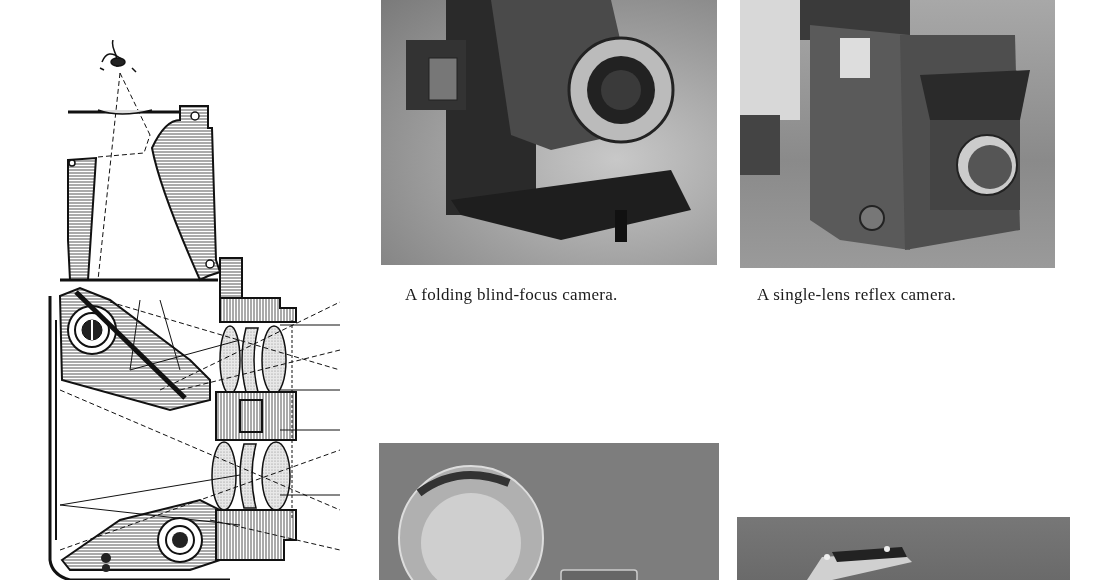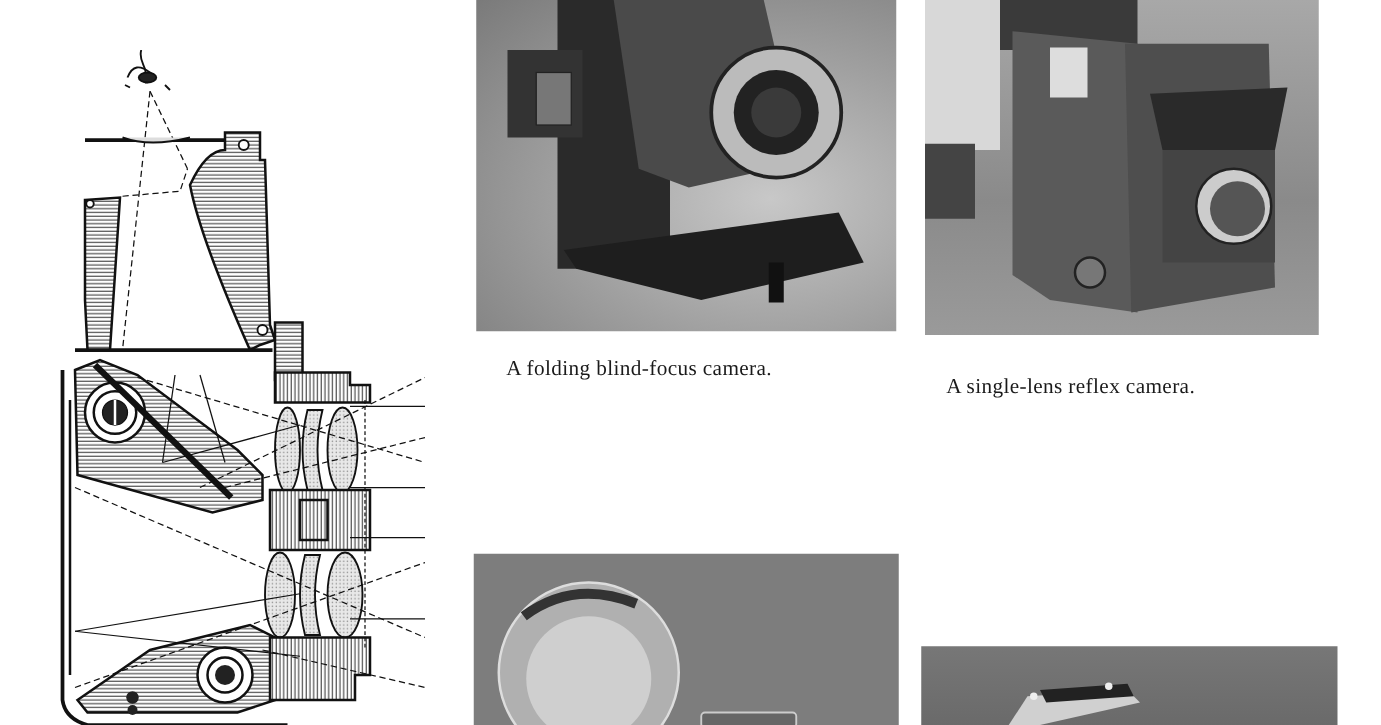--- a/index.html
+++ b/index.html
@@ -136,21 +136,21 @@
     <rect x="100" y="38" width="30" height="40" fill="#ddd"></rect>
     <polygon points="180,75 290,70 280,120 190,120" fill="#2a2a2a"></polygon>
     <rect x="190" y="120" width="90" height="90" fill="#444"></rect>
     <circle cx="247" cy="165" r="30" fill="#ccc" stroke="#222" stroke-width="2"></circle>
     <circle cx="250" cy="167" r="22" fill="#555"></circle>
     <circle cx="132" cy="218" r="12" fill="#777" stroke="#222" stroke-width="2"></circle>
   </svg>
 </div>
 
 <div class="caption" style="left:405px;top:285px;">A folding blind-focus camera.</div>
-<div class="caption" style="left:757px;top:299px;font-family:Liberation Serif, serif;">A single-lens reflex camera.</div>
+<div class="caption" style="left:757px;top:285px;font-family:Liberation Serif, serif;">A single-lens reflex camera.</div>
 
 <div class="photo" style="left:379px;top:443px;width:340px;height:137px;background:#7d7d7d;">
   <svg width="340" height="137" viewBox="0 0 340 137">
     <circle cx="92" cy="95" r="72" fill="#b0b0b0" stroke="#ddd" stroke-width="2"></circle>
     <circle cx="92" cy="100" r="50" fill="#cfcfcf"></circle>
     <path d="M40 50 Q 80 20 130 40" stroke="#333" stroke-width="8" fill="none"></path>
     <rect x="182" y="127" width="76" height="12" rx="3" fill="#666" stroke="#ccc" stroke-width="1.5"></rect>
   </svg>
 </div>
 

